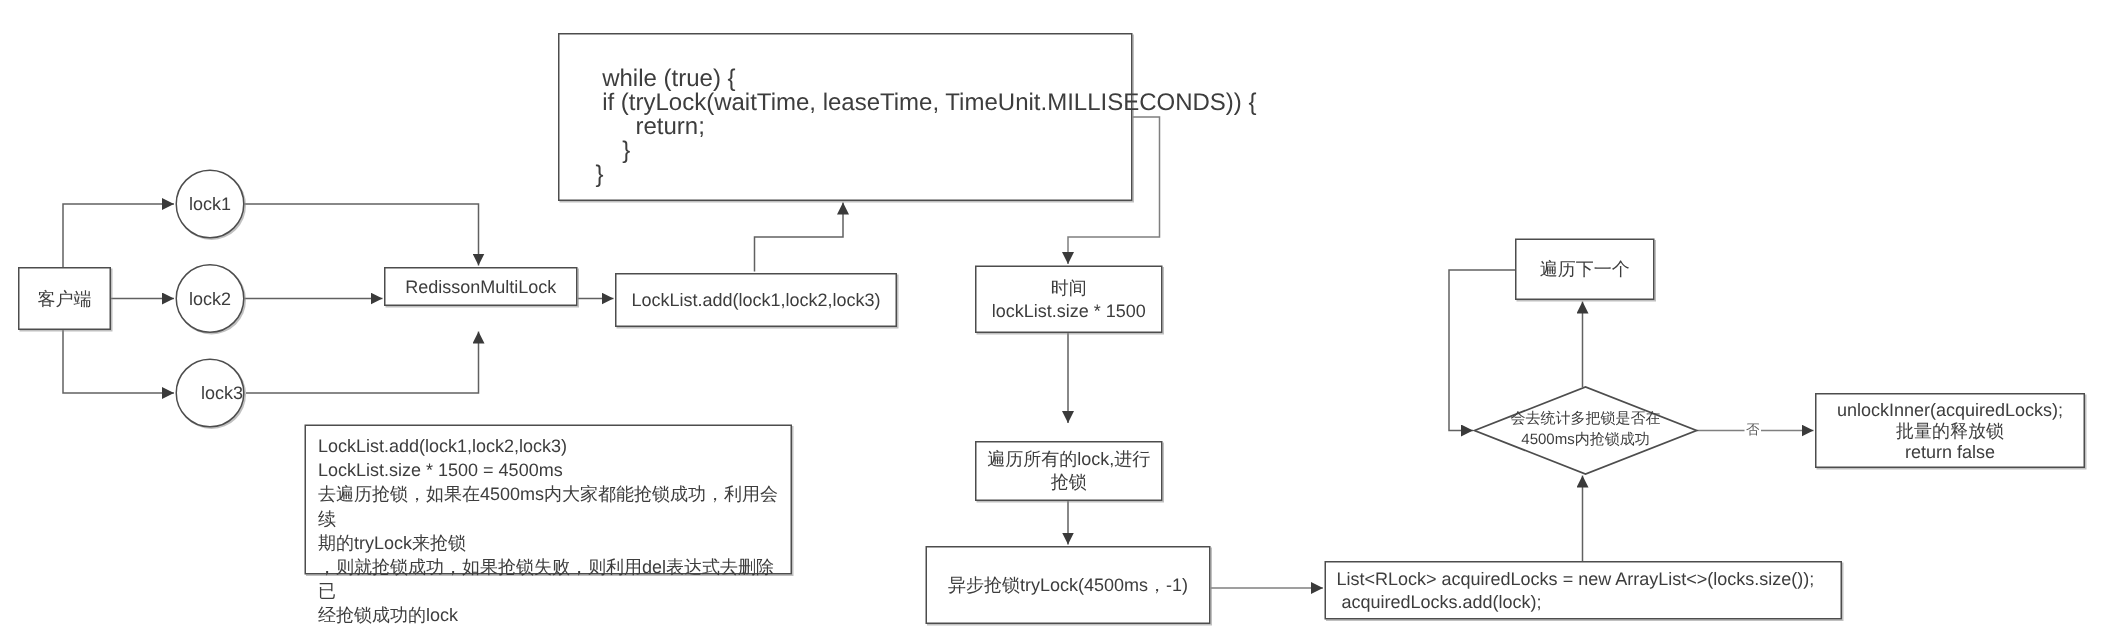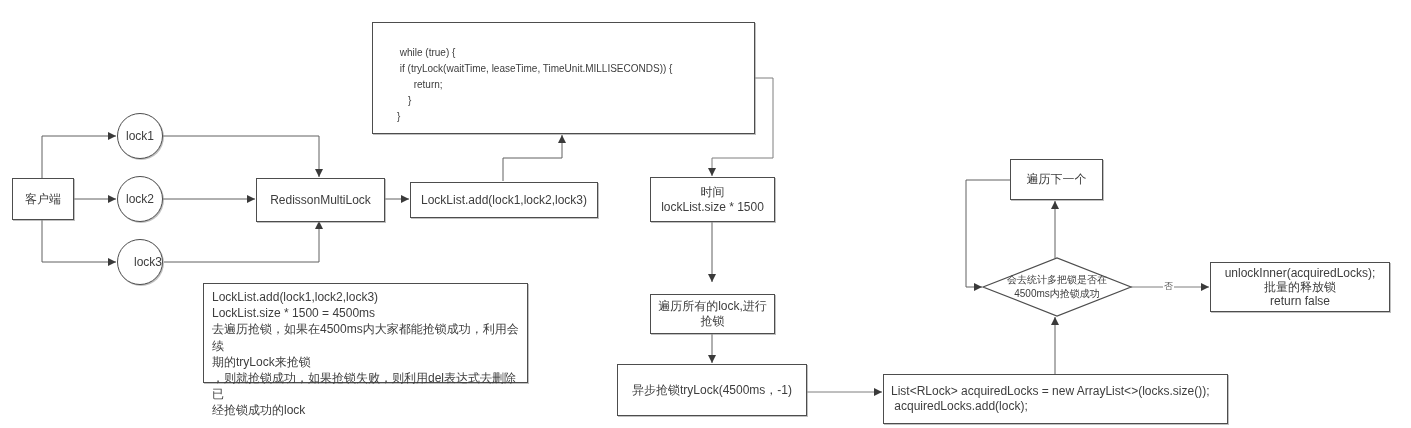--- a/index.html
+++ b/index.html
@@ -16,21 +16,21 @@
     font-size:12px;line-height:15px;text-align:center;
     box-shadow:1px 1px 0 rgba(140,140,140,0.55);
   }
   .circle{border-radius:50%;}
   .code{
     justify-content:flex-start;align-items:flex-start;
     text-align:left;
   }
   .code pre{
     margin:0;padding:22px 0 0 24px;font-family:"Liberation Sans","DejaVu Sans",sans-serif;
-    font-size:10px;line-height:16px;white-space:pre;
+    font-size:16px;line-height:16px;white-space:pre;
   }
   .leftalign{justify-content:flex-start;text-align:left;}
   .multiline{flex-direction:column;justify-content:center;}
   .note{
     flex-direction:column;align-items:flex-start;justify-content:flex-start;
     text-align:left;padding:5px 8px;font-size:12px;line-height:16.2px;
   }
   .diamond-label{
     position:absolute;z-index:2;background:transparent;border:none;
     font-size:10px;line-height:14px;text-align:center;
@@ -80,21 +80,21 @@
   <div class="node circle" style="left:117px;top:113px;width:46px;height:46px;">
     <span>lock1</span>
   </div>
   <div class="node circle" style="left:117px;top:176px;width:46px;height:46px;">
     <span>lock2</span>
   </div>
   <div class="node circle" style="left:117px;top:239px;width:46px;height:46px;justify-content:flex-end;">
     <span>lock3</span>
   </div>
 
-  <div class="node" style="left:256px;top:178px;width:129px;height:44px;">
+  <div class="node" style="left:256px;top:178px;width:129px;height:26px;">
     <span>RedissonMultiLock</span>
   </div>
 
   <div class="node" style="left:410px;top:182px;width:188px;height:36px;">
     <span>LockList.add(lock1,lock2,lock3)</span>
   </div>
 
   <div class="node code" style="left:372px;top:22px;width:383px;height:112px;">
     <pre> while (true) {
  if (tryLock(waitTime, leaseTime, TimeUnit.MILLISECONDS)) {
@@ -110,21 +110,21 @@
 
   <div class="node multiline" style="left:650px;top:294px;width:125px;height:40px;">
     <div>遍历所有的lock,进行</div>
     <div>抢锁</div>
   </div>
 
   <div class="node" style="left:617px;top:364px;width:190px;height:52px;">
     <span>异步抢锁tryLock(4500ms，-1)</span>
   </div>
 
-  <div class="node multiline leftalign" style="left:883px;top:374px;width:345px;height:50px;align-items:flex-start;padding-left:7px;">
+  <div class="node multiline leftalign" style="left:883px;top:374px;width:345px;height:39px;align-items:flex-start;padding-left:7px;">
     <div class="pre">List&lt;RLock&gt; acquiredLocks = new ArrayList&lt;&gt;(locks.size());</div>
     <div class="pre"> acquiredLocks.add(lock);</div>
   </div>
 
   <div class="diamond-label" style="left:982px;top:273px;width:150px;">
     <div>会去统计多把锁是否在</div>
     <div>4500ms内抢锁成功</div>
   </div>
 
   <div class="node multiline" style="left:1210px;top:262px;width:180px;height:50px;line-height:14px;">

